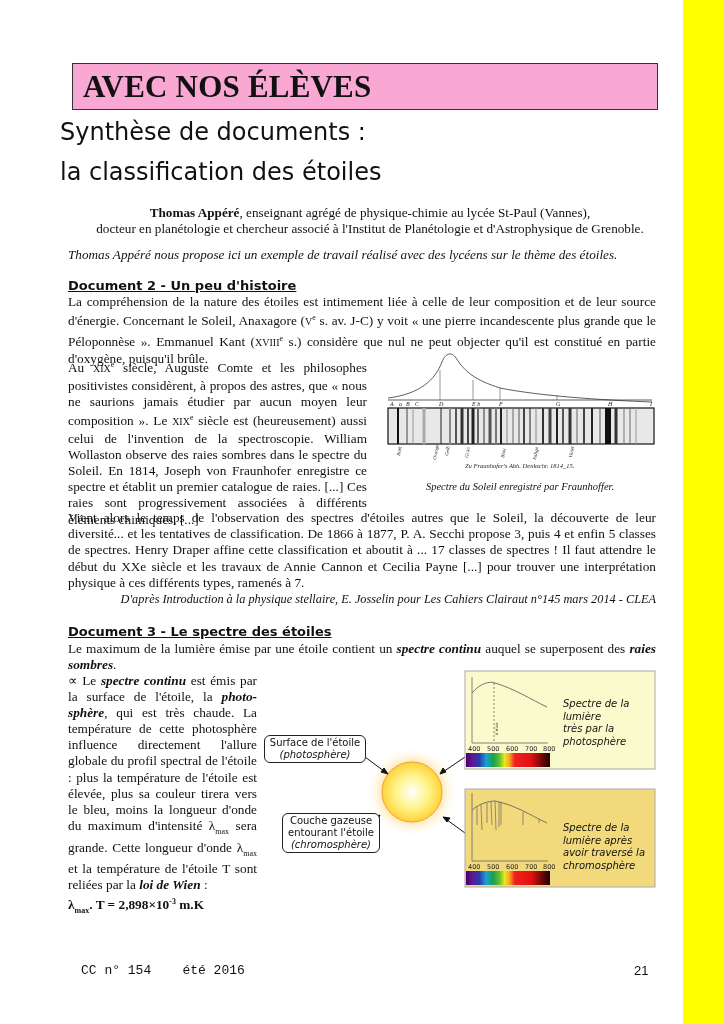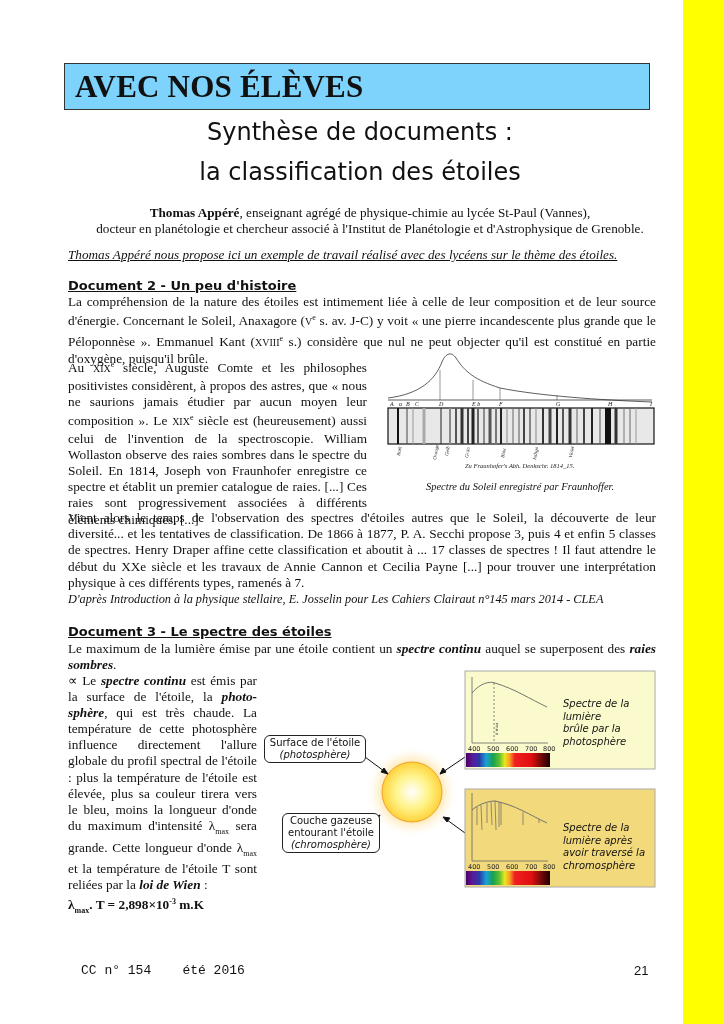--- a/index.html
+++ b/index.html
@@ -1,34 +1,34 @@
 <!DOCTYPE html>
 <html><head>
 <meta charset="utf-8">
 <style>
   html, body { margin:0; padding:0; }
   body { width:724px; height:1024px; position:relative; background:#ffffff; overflow:hidden;
          font-family:"Liberation Serif", serif; color:#111; }
   .yellow-bar { position:absolute; left:683px; top:0; width:41px; height:1024px; background:#ffff00; }
-  .banner { position:absolute; left:64px; top:63px; width:586px; height:47px; background:#7dd3fc;
+  .banner { position:absolute; left:72px; top:63px; width:586px; height:47px; background:#f9a8d4;
             border:1.5px solid #333; box-sizing:border-box; }
   .banner span { position:absolute; left:10px; top:5px; font-family:"Liberation Serif", serif;
                  font-weight:bold; font-size:31px; letter-spacing:0.2px; color:#111; }
-  .title { position:absolute; left:60px; width:600px; text-align:center;
+  .title { position:absolute; left:60px; width:600px; 
            font-family:"DejaVu Sans", sans-serif; font-size:24px; color:#111; }
   .t1 { top:118px; } .t2 { top:158px; }
   .author { position:absolute; left:60px; width:620px; text-align:center; font-size:13.2px; line-height:16px; top:205px; }
-  .intro { position:absolute; left:68px; width:610px; font-style:italic; font-size:13.2px; top:247px;text-decoration:underline; }
+  .intro { position:absolute; left:68px; width:610px; font-style:italic; font-size:13.2px; top:247px; }
   .doc-h { position:absolute; left:68px; font-family:"DejaVu Sans", sans-serif; font-weight:bold;
            font-size:13px; text-decoration:underline; color:#111; }
   .para { position:absolute; font-size:13.3px; line-height:16.2px; text-align:justify; }
   .p1 { left:68px; top:294px; width:588px; }
   .p2 { left:68px; top:357px; width:299px; }
   .p3 { left:68px; top:510px; width:588px; }
-  .cite { position:absolute; left:68px; width:588px; top:592px; font-style:italic; font-size:12.3px; }
+  .cite { position:absolute; left:68px; width:588px; top:592px; text-align:right; font-style:italic; font-size:12.3px; }
   .p4 { left:68px; top:641px; width:588px; }
   .p5 { left:68px; top:673px; width:189px; line-height:16.1px; }
   .sc { font-size:10px; }
   sup { font-size:8px; }
   sub { font-size:8px; }
   .figure1 { position:absolute; left:380px; top:350px; width:280px; height:125px; }
   .fig1-cap { position:absolute; left:380px; top:481px; width:280px; text-align:center; font-style:italic; font-size:10.5px; }
   .diagram { position:absolute; left:260px; top:665px; width:420px; height:230px; }
   .footer-left { position:absolute; left:81px; top:963px; font-family:Liberation Mono, monospace; font-size:13px; }
   .footer-right { position:absolute; left:634px; top:963px; font-family:"Liberation Sans", sans-serif; font-size:13px; }
@@ -237,21 +237,21 @@
     <i>(photosphère)</i>
   </div>
   <div class="lbl-box" style="left:2px;top:148px;width:90px;margin-left:20px;">
     <span>Couche gazeuse</span><br>
     <span>entourant l'étoile</span><br>
     <i>(chromosphère)</i>
   </div>
   <div class="panel-text" style="left:303px;top:33px;">
     <div>Spectre de la</div>
     <div>lumière</div>
-    <div>brûle par la</div>
+    <div>très par la</div>
     <div>photosphère</div>
   </div>
   <div class="panel-text" style="left:303px;top:157px;">
     <div>Spectre de la</div>
     <div>lumière après</div>
     <div>avoir traversé la</div>
     <div>chromosphère</div>
   </div>
 </div>
 

